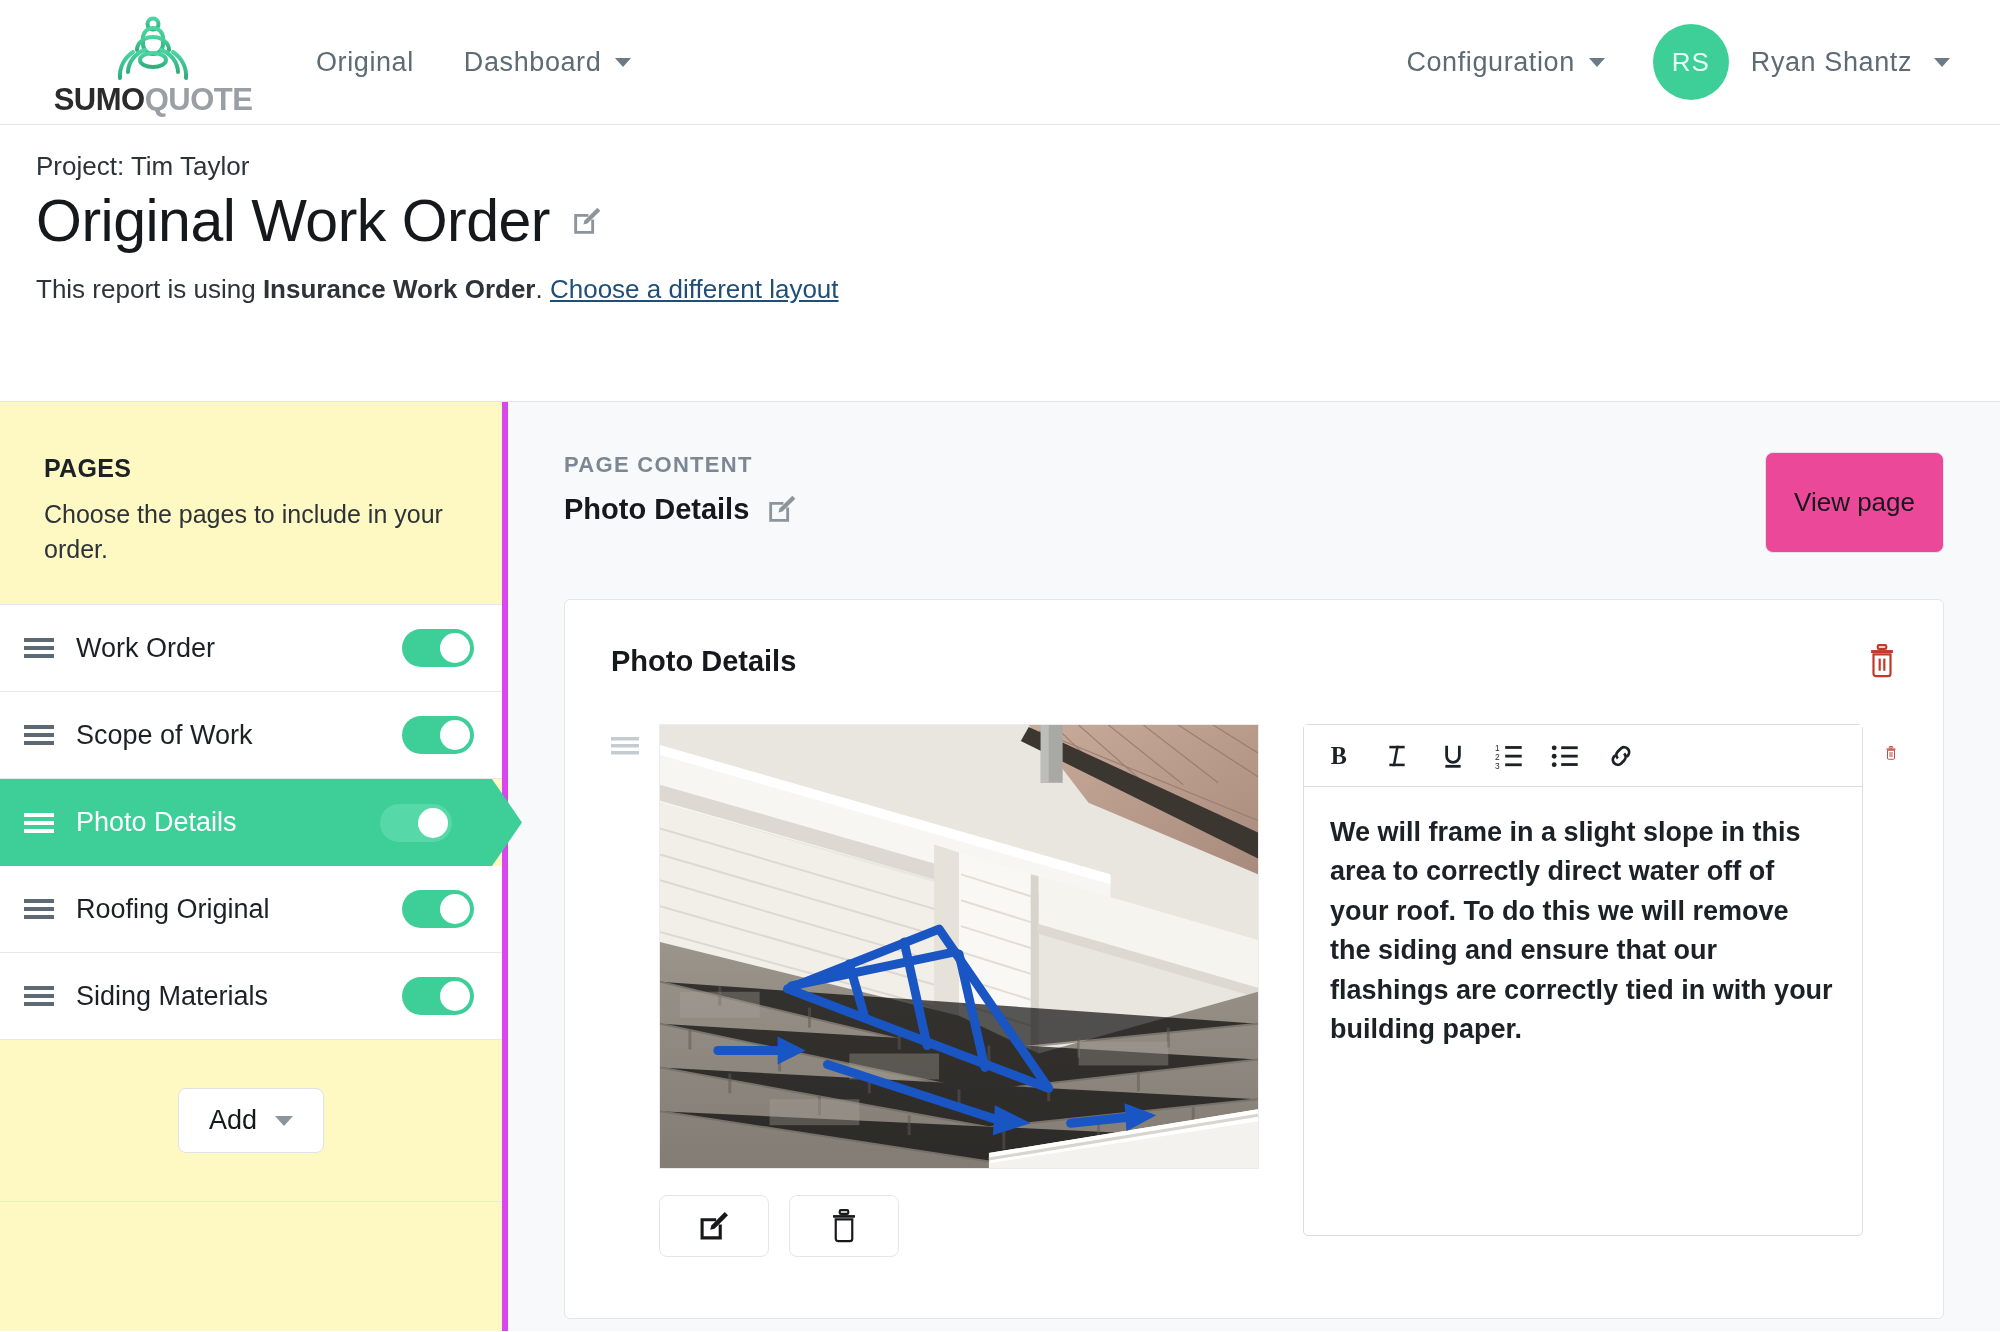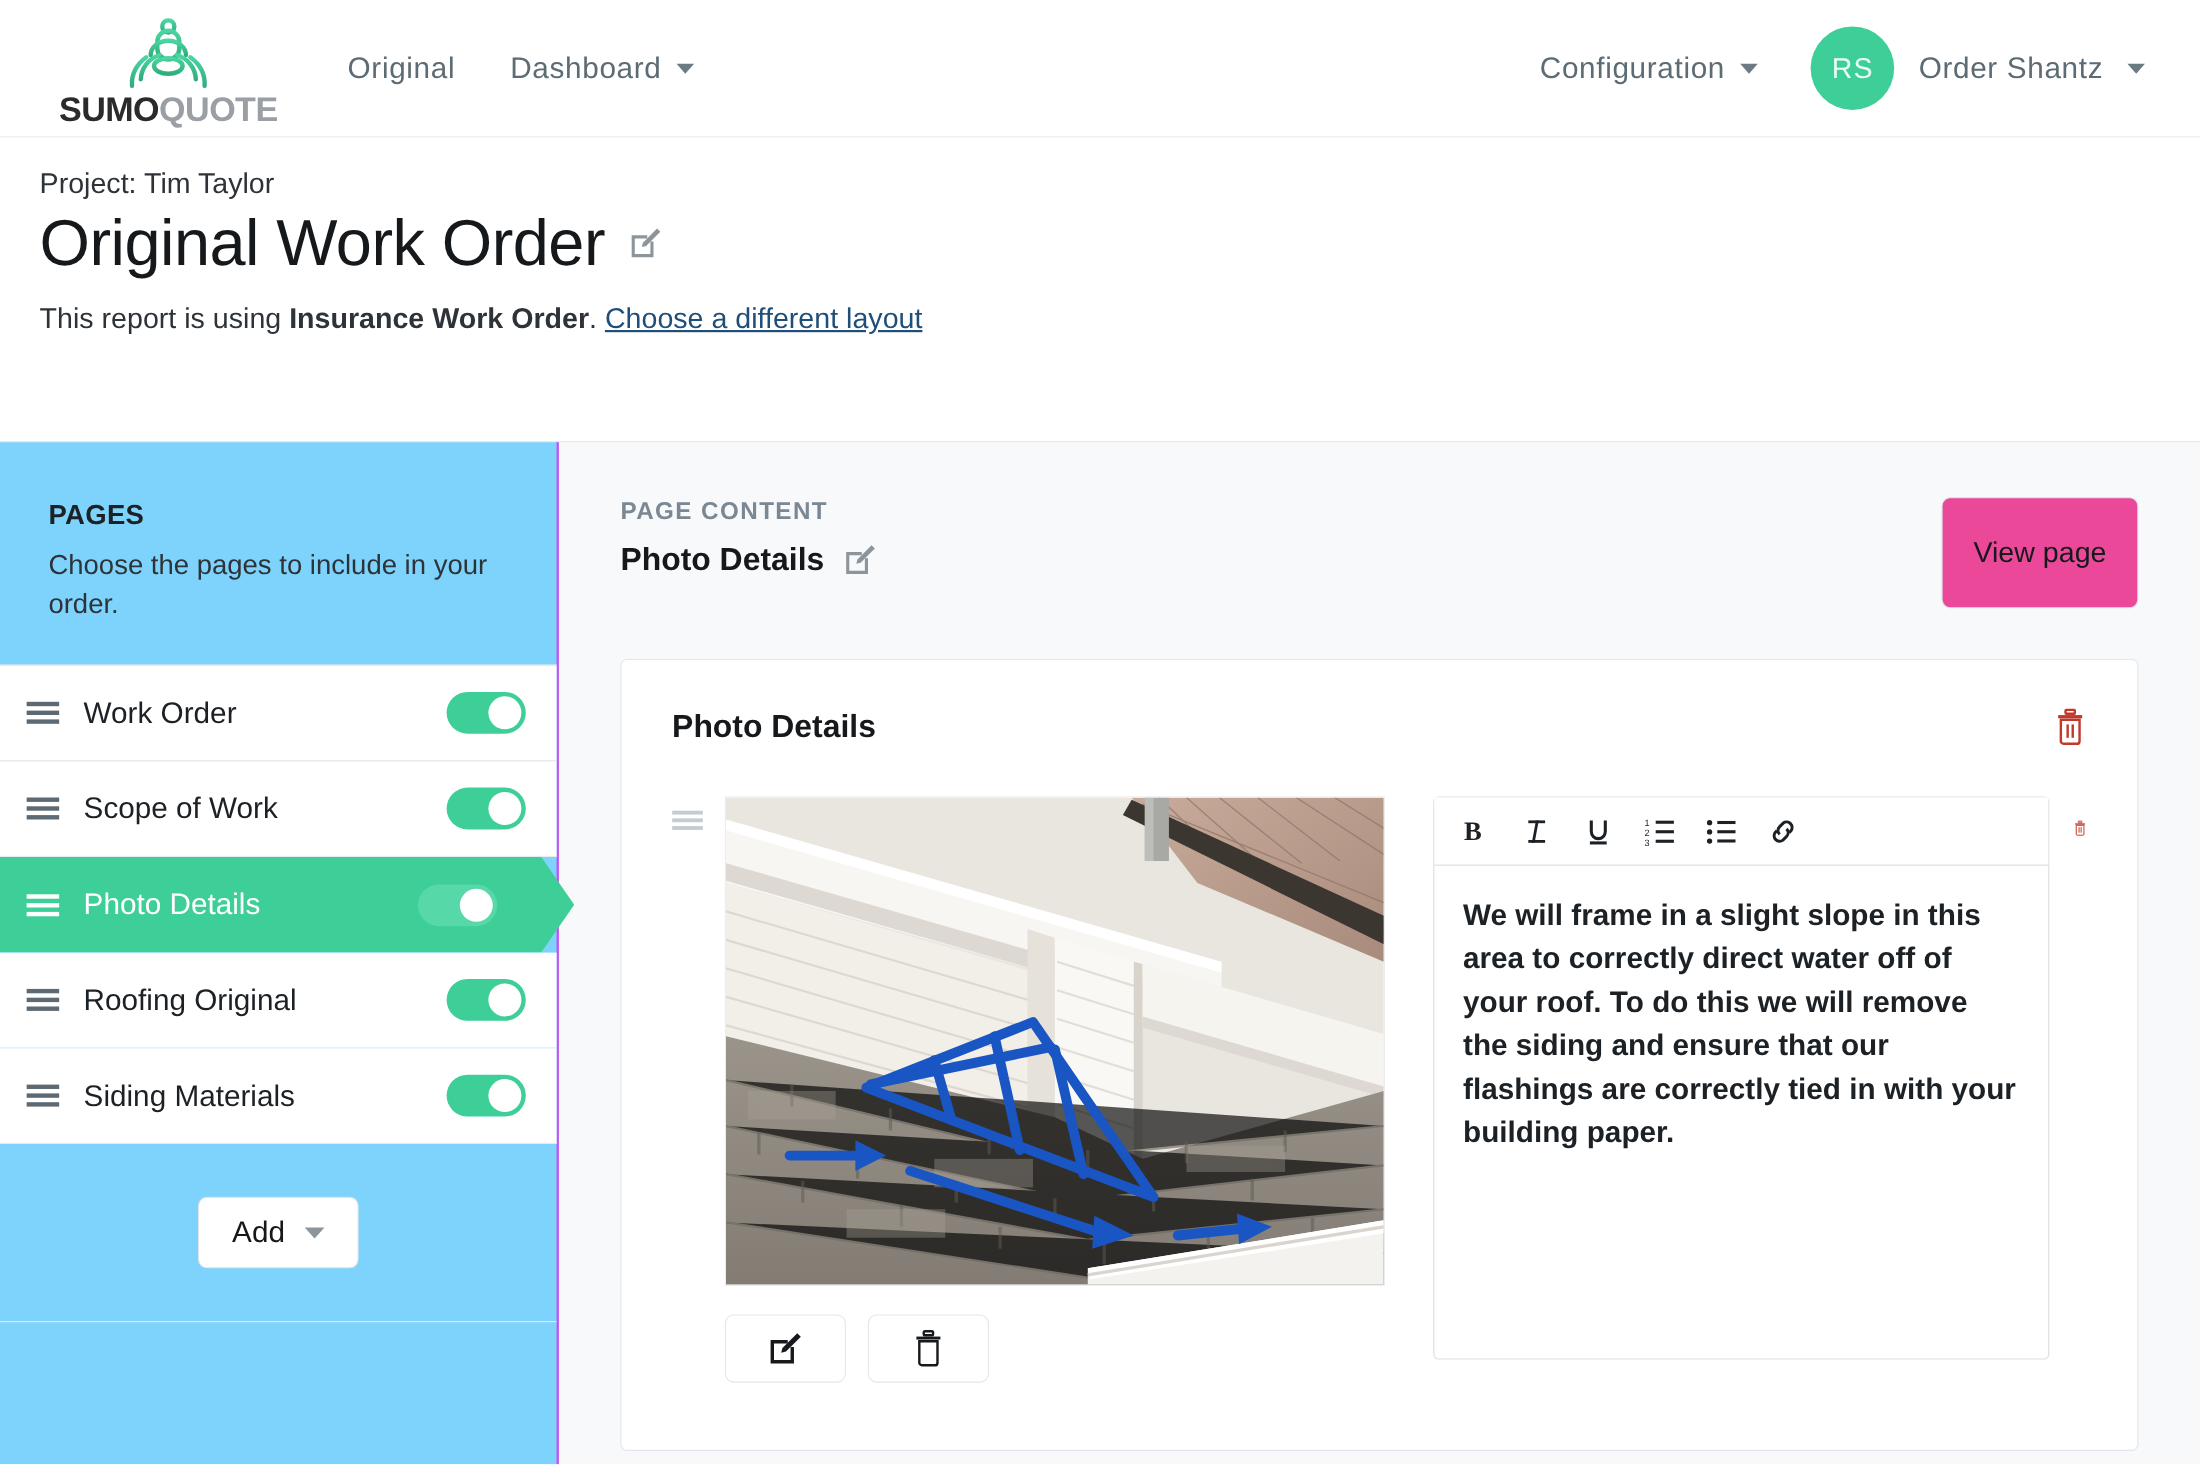--- a/index.html
+++ b/index.html
@@ -82,22 +82,22 @@
 
   
   .body-area {
     display: flex; height: calc(1332px - 125px - 278px);
     background: #f7f9fa;
   }
 
   
   .sidebar {
     width: 508px; flex: 0 0 508px;
-    background: #7dd3fc;
-    border-right: 2px solid #d946ef;
+    background: #fef9c3;
+    border-right: 6px solid #d946ef;
     padding-top: 0;
     position: relative;
     z-index: 2;
   }
   .sidebar-head { padding: 52px 44px 38px 44px; }
   .sidebar-head h3 {
     font-size: 25px; font-weight: 700; color: #1c2126;
     letter-spacing: .3px; margin-bottom: 14px;
   }
   .sidebar-head p { font-size: 25px; color: #2d3338; line-height: 1.38; }
@@ -256,21 +256,21 @@
       </div>
     </div>
 
     <div class="nav-right">
       <div class="nav-link">
         <span>Configuration</span>
         <span class="caret"></span>
       </div>
       <div class="user-wrap">
         <div class="avatar">RS</div>
-        <span class="user-name">Order Shantz</span>
+        <span class="user-name">Ryan Shantz</span>
         <span class="caret"></span>
       </div>
     </div>
   </div>
 
   <div class="page-header">
     <div class="breadcrumb">Project: Tim Taylor</div>
     <div class="title-row">
       <h1 class="page-title">Original Work Order</h1>
       <svg class="edit-sq" viewBox="0 0 24 24">

